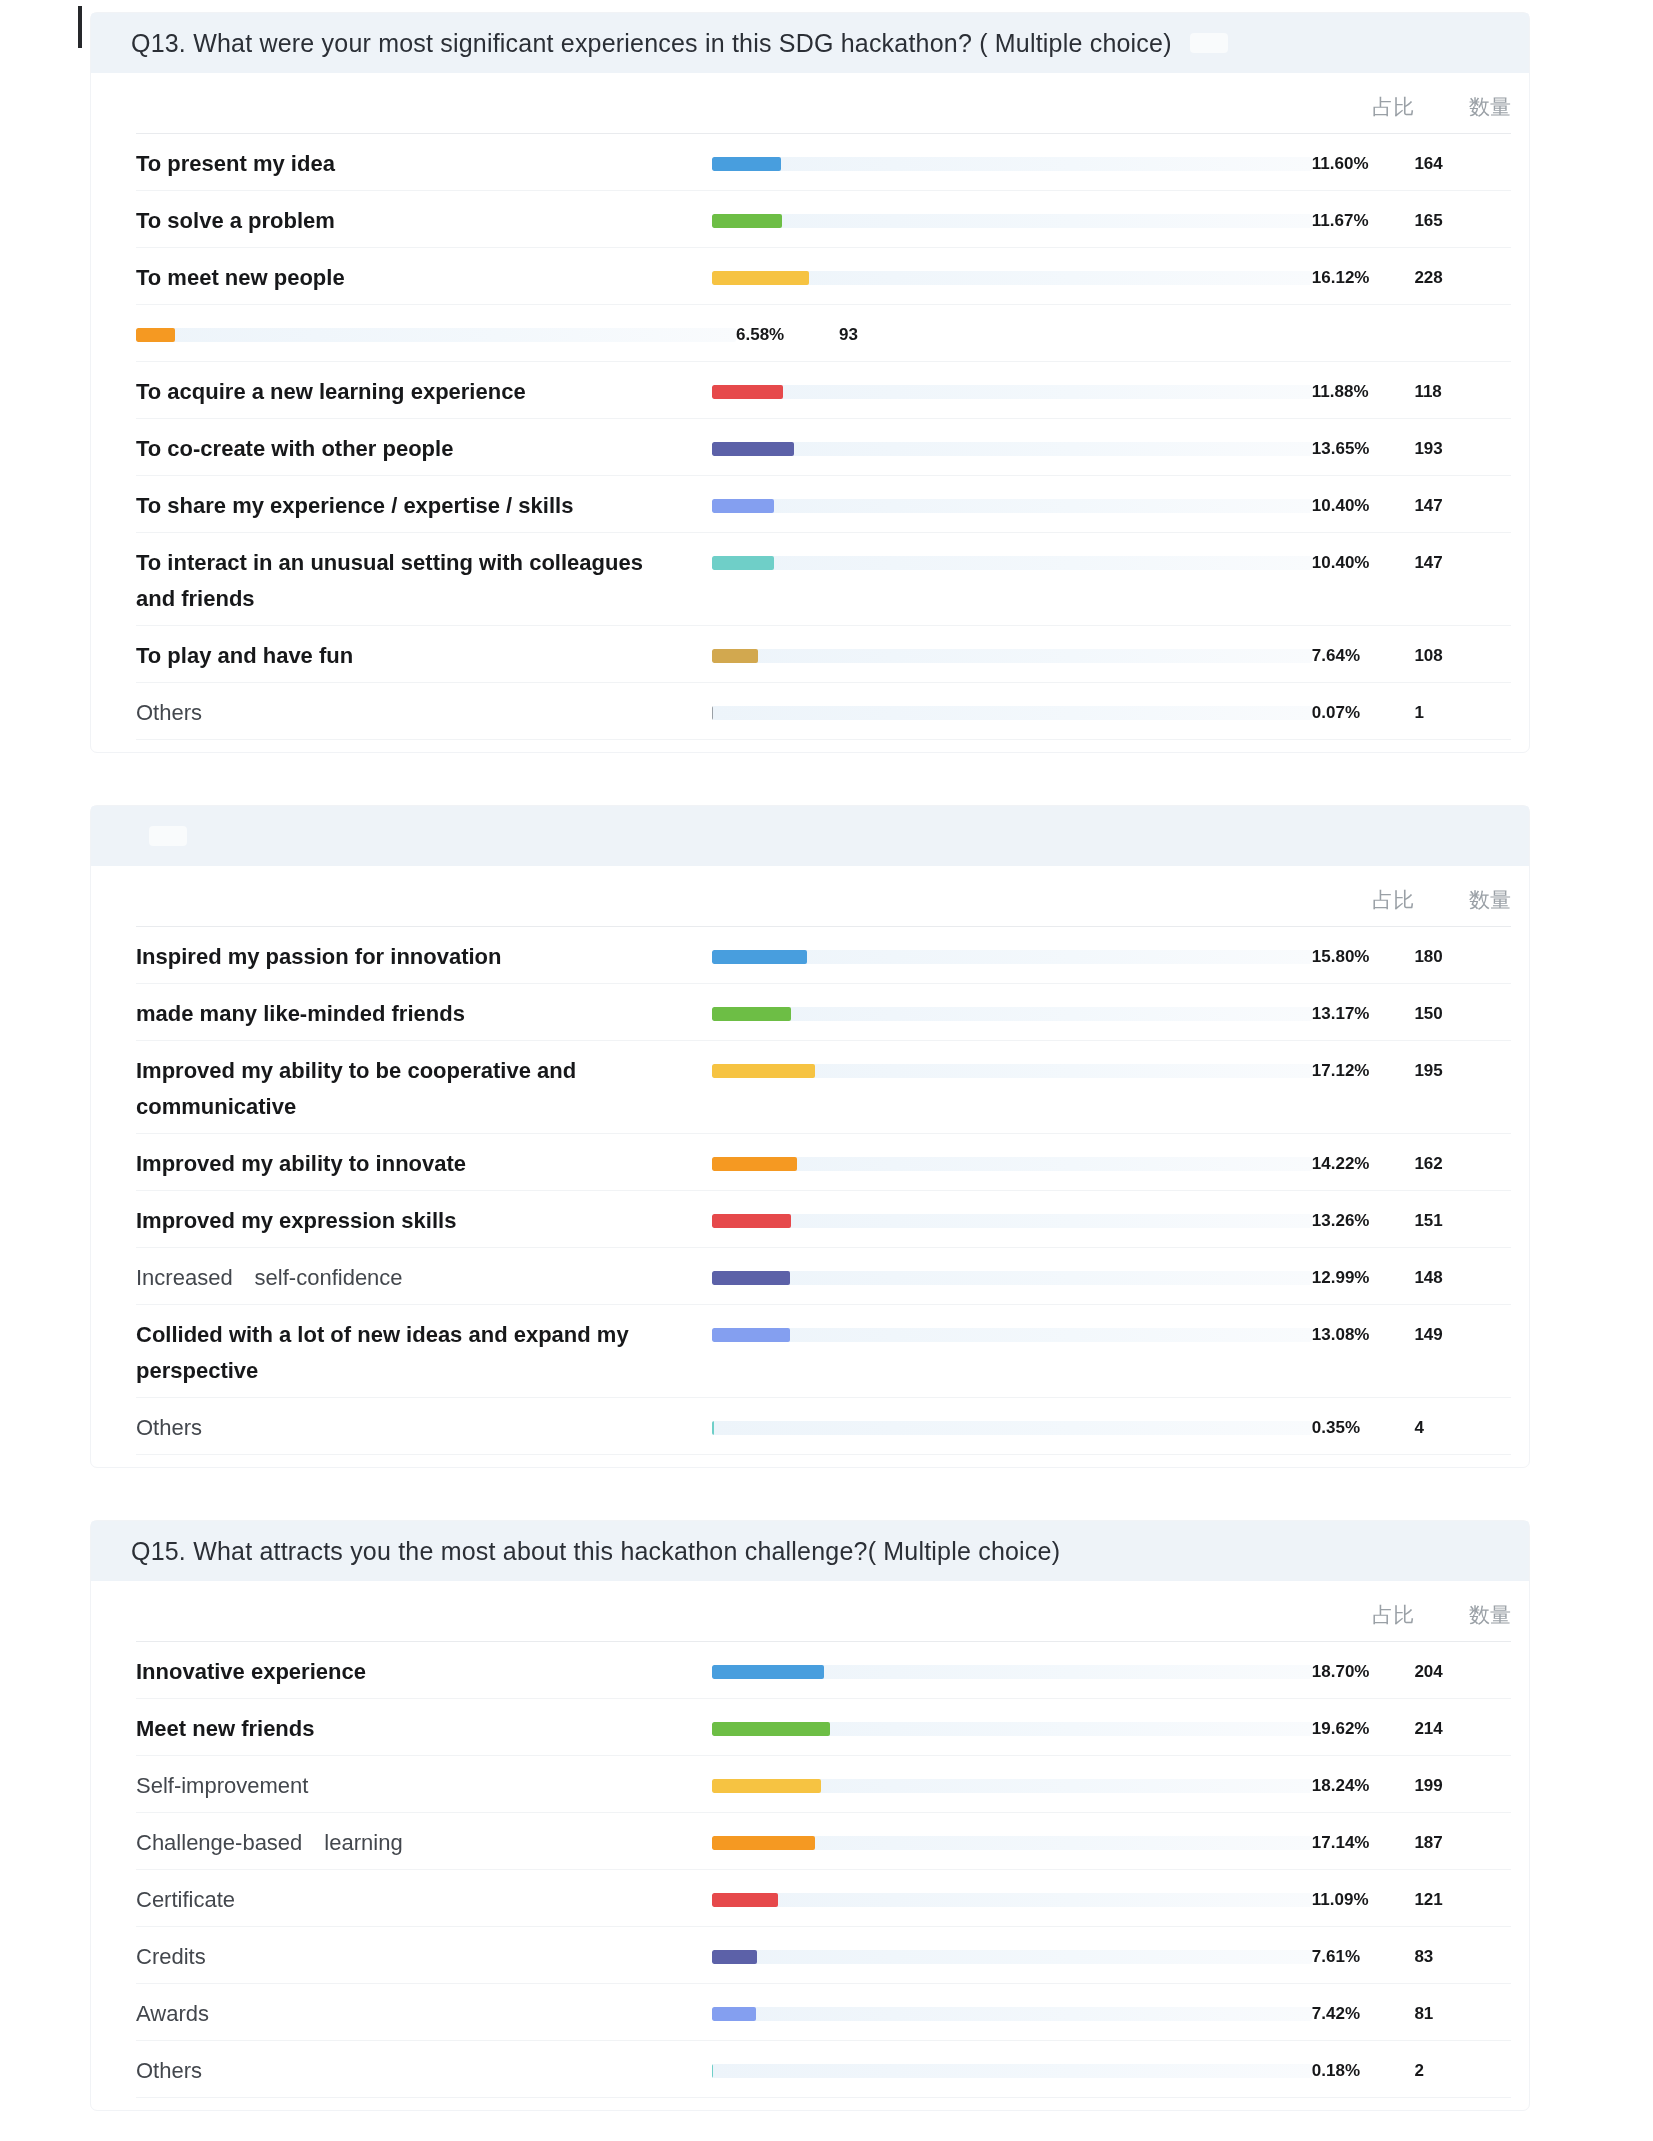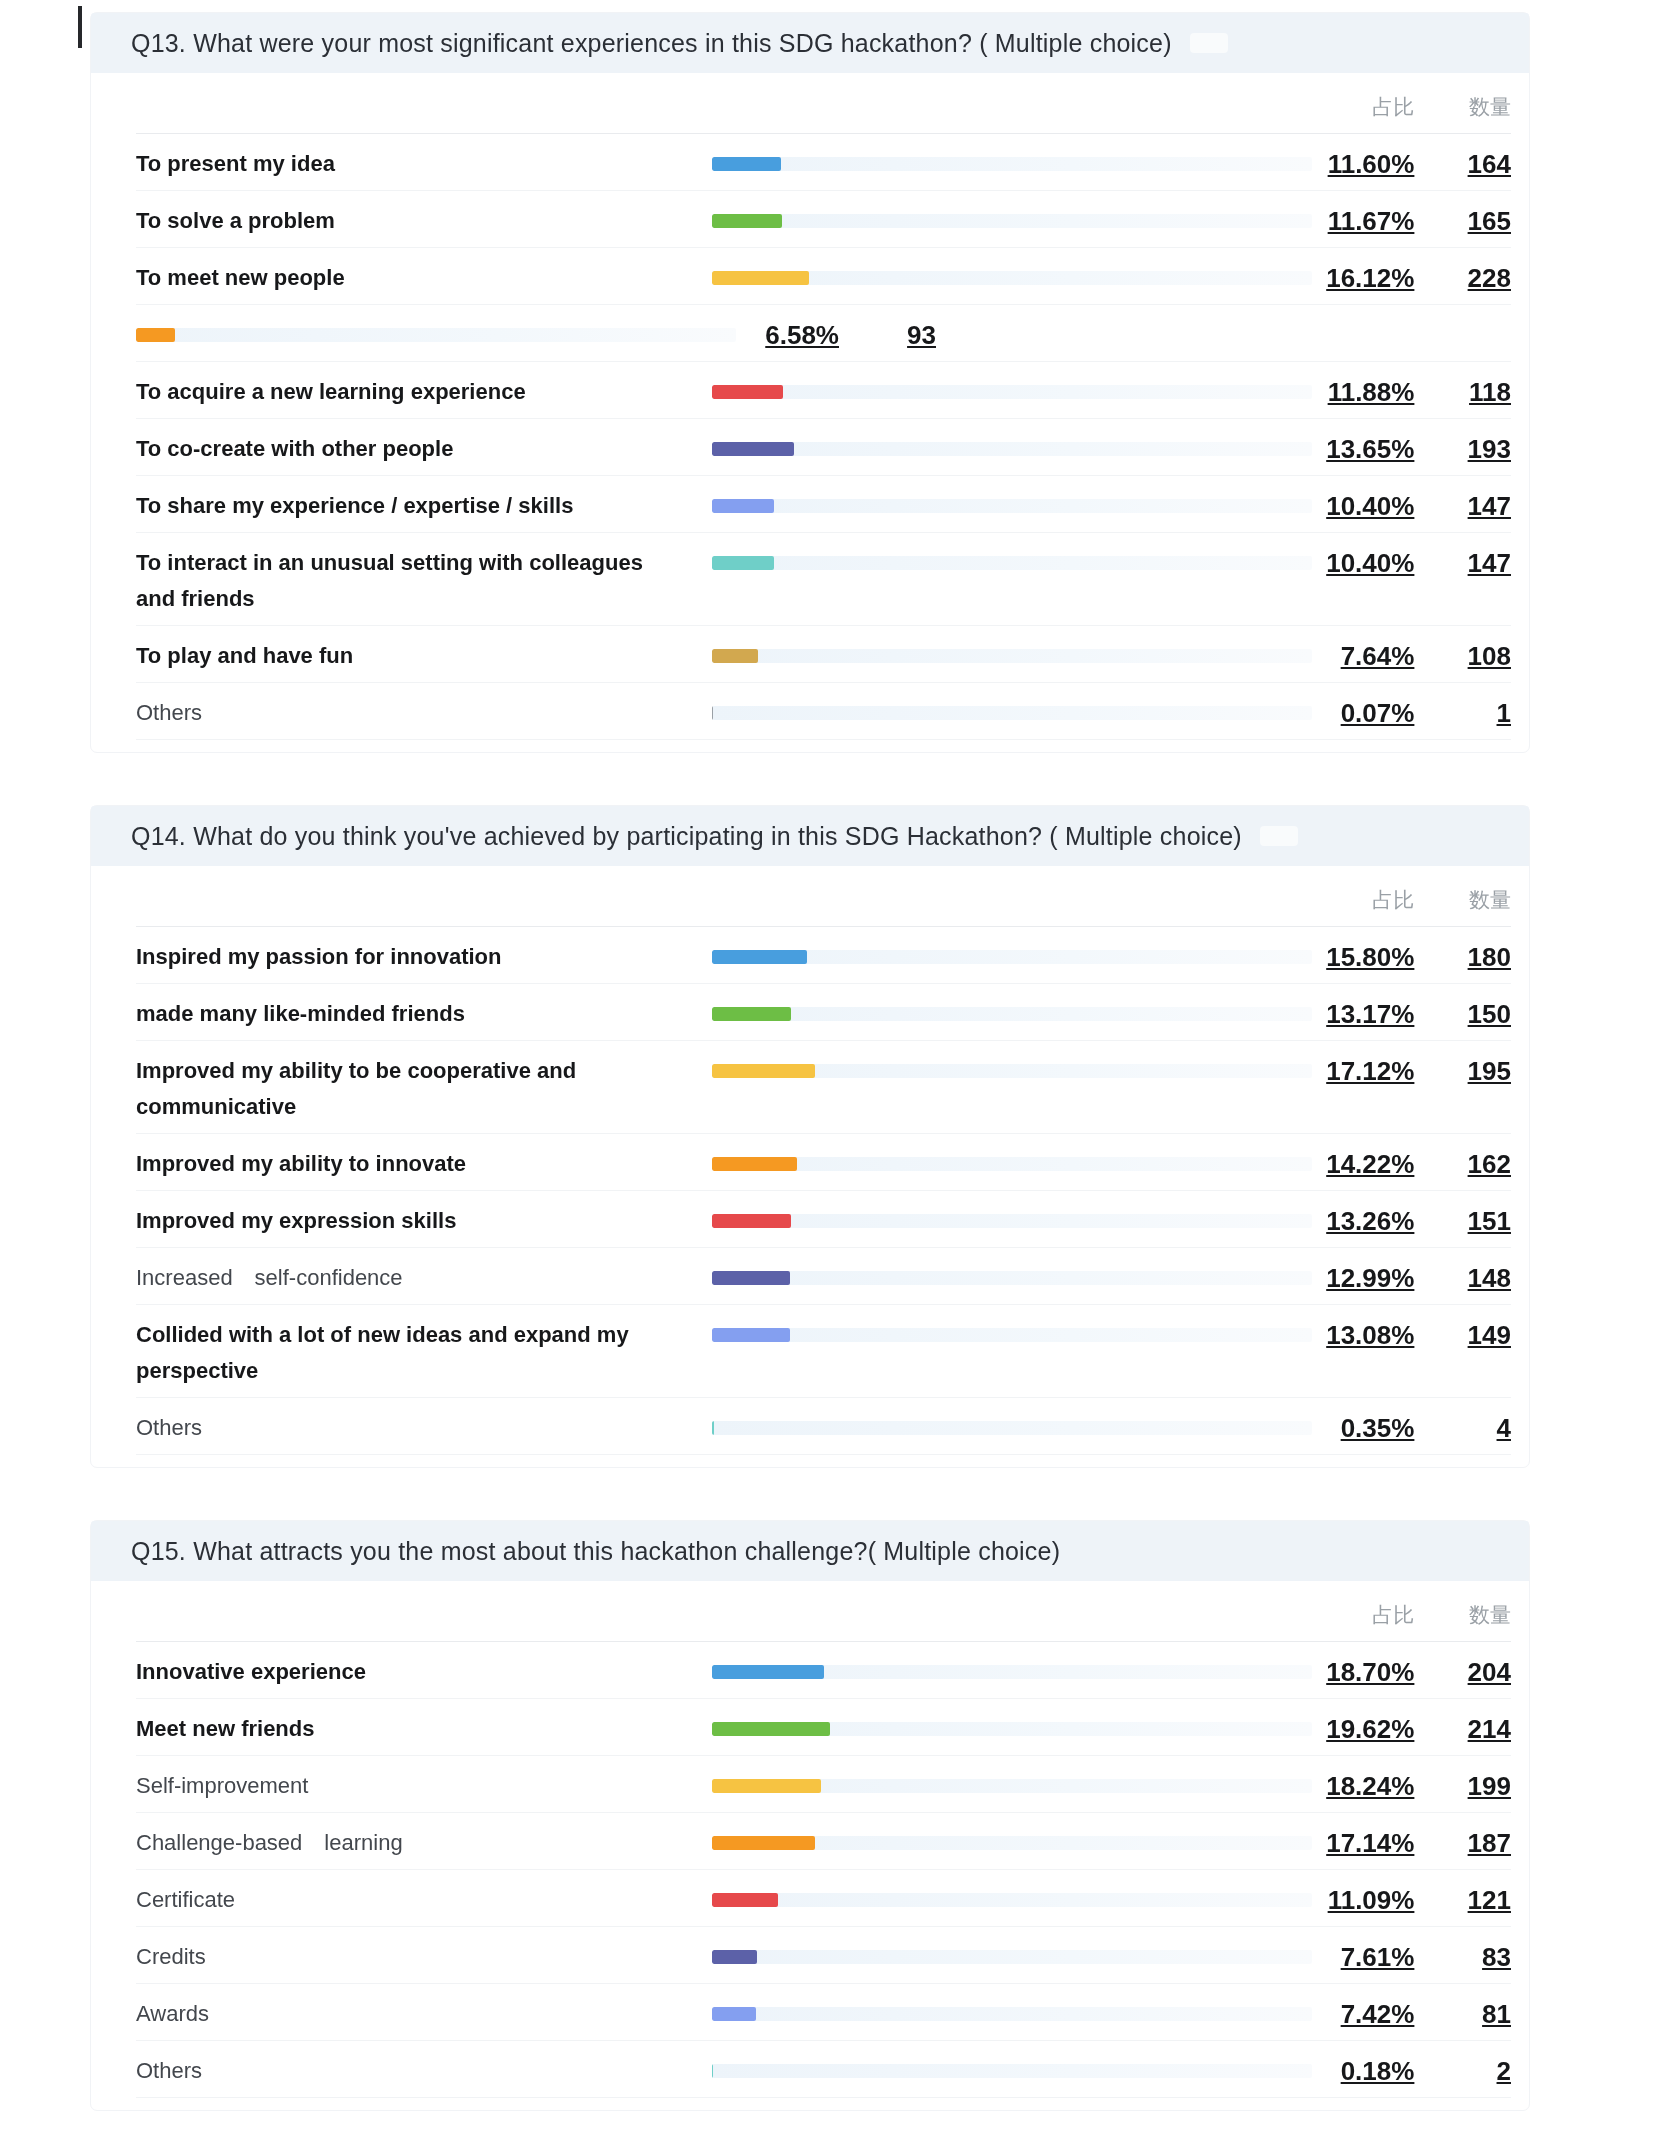--- a/index.html
+++ b/index.html
@@ -40,21 +40,21 @@
     color:#43474d;font-weight:400;box-sizing:border-box;padding-right:24px;
   }
   .label.bold{font-weight:700;color:#17181a;}
   .bar-track{
     width:600px;height:14px;margin-top:11px;border-radius:2px;
     background:linear-gradient(to right,#edf4fa 0%,#f3f8fc 60%,#f9fbfd 100%);
     overflow:hidden;flex:0 0 auto;
   }
   .bar-fill{height:14px;border-radius:2px;}
   .pct,.cnt{
-    font-size:26px;font-weight:700;color:#17181a;line-height:36px;text-align:right;text-decoration:underline;
+    font-size:17px;font-weight:700;color:#17181a;line-height:36px;
   }
   .pct{width:103px;}
   .cnt{width:97px;}
 </style>
 </head>
 <body>
 
 <div class="page">
   <div class="artifact"></div>
 
@@ -148,21 +148,20 @@
             </span>
             <span class="pct">0.07%</span>
             <span class="cnt">1</span>
           </div>
         </div>
     </div>
   </section>
 
   <section class="panel">
     <div class="panel-header">
-      <span class="panel-title">Q14. What do you think you've achieved by participating in this SDG Hackathon? ( Multiple choice)</span>
       <span class="badge-blur"></span>
     </div>
     <div class="panel-body">
       <div class="colhead">
         <span class="spacer"></span>
         <span class="col-pct">占比</span>
         <span class="col-cnt">数量</span>
       </div>
       <div class="rows">
           <div class="row">

